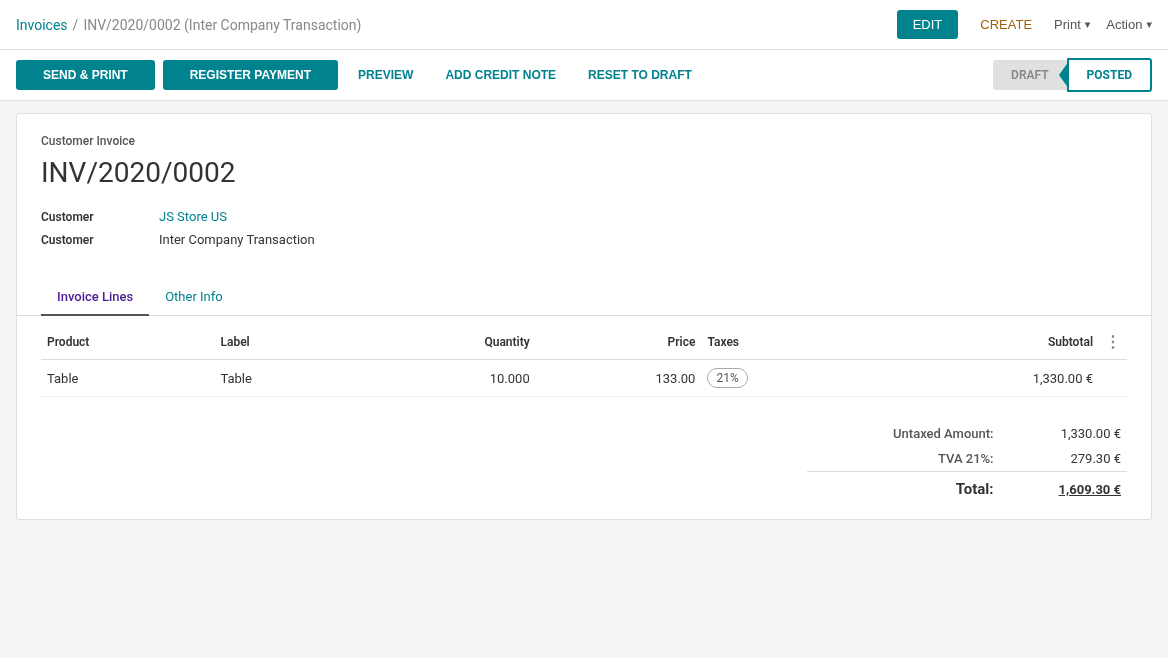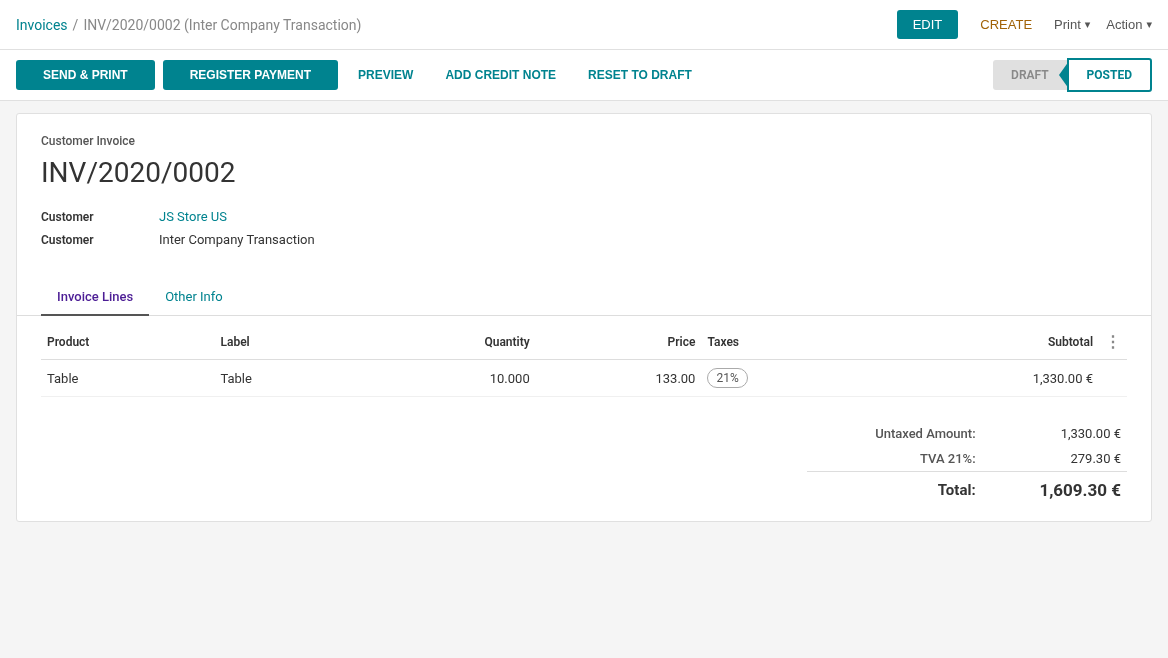--- a/index.html
+++ b/index.html
@@ -49,21 +49,21 @@
     .tax-badge { display: inline-flex; align-items: center; justify-content: center; border: 1px solid #aaa; border-radius: 20px; padding: 2px 8px; font-size: 12px; color: #555; }
     .col-icon { width: 24px; text-align: center; }
     .menu-icon { cursor: pointer; color: #888; font-size: 16px; }
 
     .totals-section { padding: 0 24px 16px; }
     .totals-table { margin-left: auto; width: 320px; border-collapse: collapse; }
     .totals-table td { padding: 5px 6px; font-size: 13px; }
     .totals-table td.label { text-align: right; color: #555; font-weight: 500; }
     .totals-table td.value { text-align: right; color: #333; }
     .totals-table tr.total td { font-size: 15px; font-weight: 700; color: #333; padding-top: 8px; }
-    .totals-table tr.total td.value { font-size: 17px; }
+    .totals-table tr.total td.value { font-size: 13px; text-decoration: underline; }
     .totals-divider { border-top: 1px solid #ddd; }
   </style>
 </head>
 <body>
 
 <div class="top-bar">
   <div class="breadcrumb">
     <a href="#">Invoices</a>
     <span>/</span>
     <span>INV/2020/0002 (Inter Company Transaction)</span>

